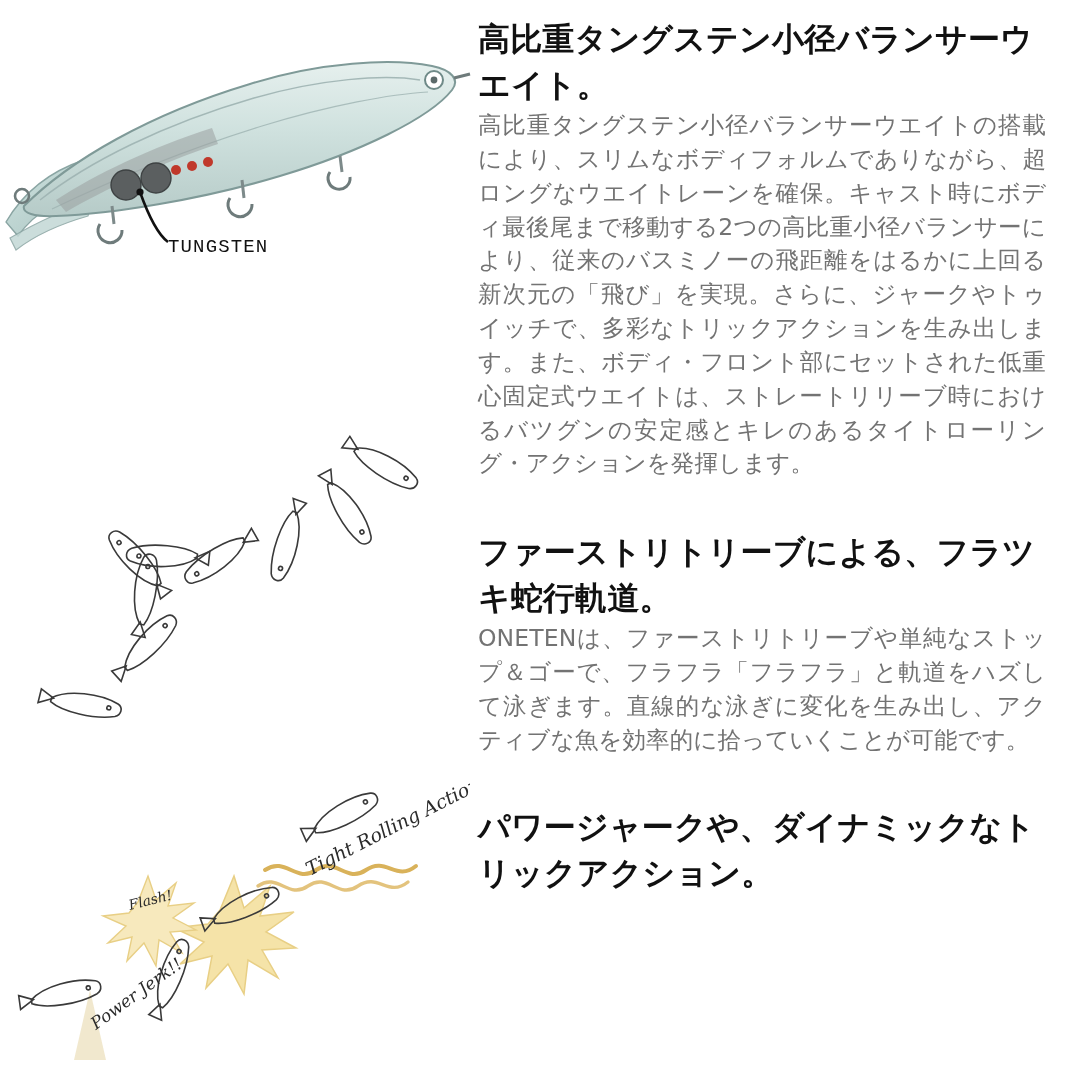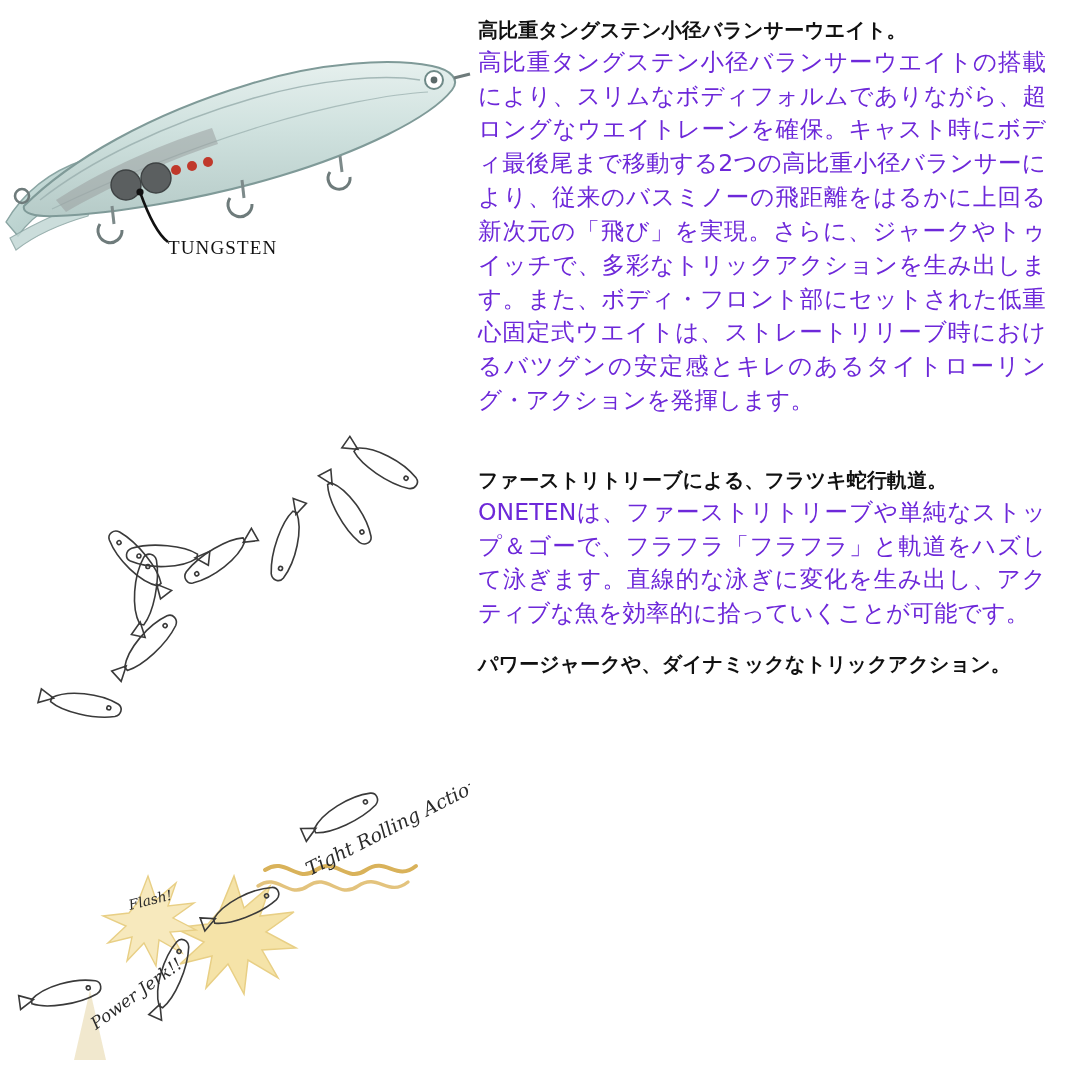--- a/index.html
+++ b/index.html
@@ -48,55 +48,55 @@
     top: 760px;
     width: 460px;
     height: 320px;
   }
   .fig svg { display: block; }
 
   .callout-label {
     position: absolute;
     left: 168px;
     top: 225px;
-    font-family: Liberation Serif, serif;
+    font-family: Liberation Mono, monospace;
     font-size: 19px;
     letter-spacing: 0.06em;
     color: #111;
     line-height: 1.32;
   }
 
   
   .right-col {
     flex: 1 1 auto;
     padding: 16px 34px 0 0;
     box-sizing: border-box;
   }
   .section { margin-bottom: 26px; }
   .section-heading {
     font-family: "DejaVu Sans", sans-serif;
     font-weight: bold;
-    font-size: 20px;
+    font-size: 32px;
     line-height: 1.44;
     letter-spacing: 0.005em;
     color: #111111;
     margin: 0 0 1px 0;
   }
   .section-body {
     font-family: "DejaVu Sans", sans-serif;
     font-size: 23.5px;
     line-height: 1.44;
     letter-spacing: 0.005em;
-    color: #6d28d9;
+    color: #737373;
     margin: 0;
     text-align: justify;
     text-justify: inter-character;
   }
   #section-0 { margin-bottom: 48px; }
-  #section-1 { margin-bottom: 19px; }
+  #section-1 { margin-bottom: 46px; }
 </style>
 </head>
 <body>
 
 <div class="page">
 
   <div class="left-col">
 
     <div class="fig" id="fig-lure">
       <svg width="478" height="300" viewBox="0 0 478 300" xmlns="http://www.w3.org/2000/svg">

